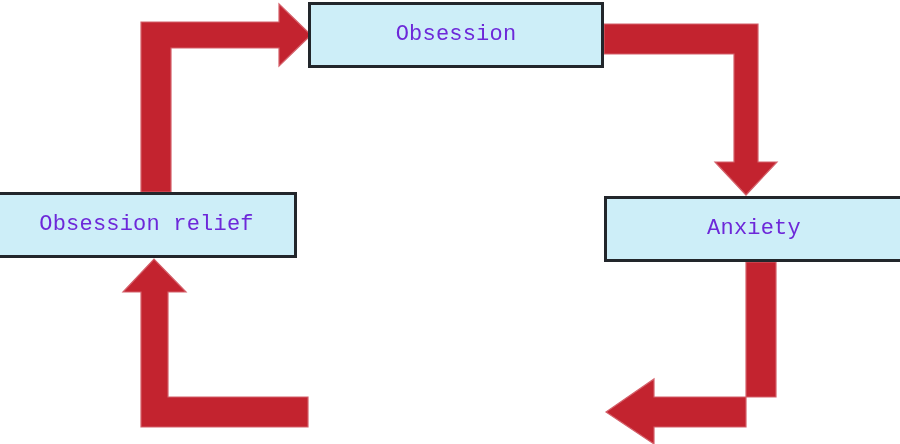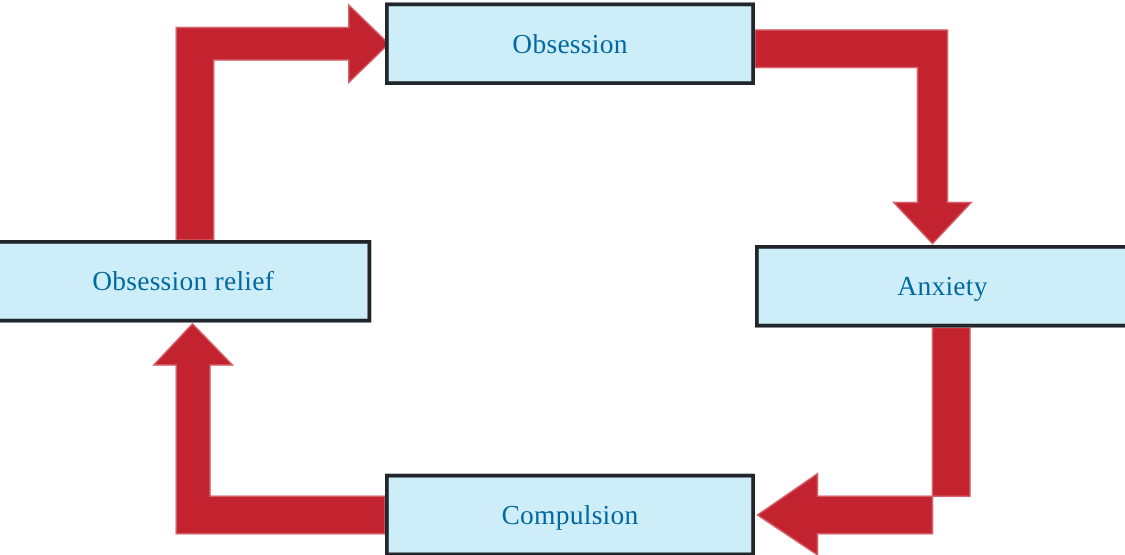--- a/index.html
+++ b/index.html
@@ -27,23 +27,23 @@
     position: absolute;
     box-sizing: border-box;
     background: #cdeef8;
     border: 3px solid #22262b;
     display: flex;
     align-items: center;
     justify-content: center;
     z-index: 3;
   }
   .node-label {
-    font-family: Liberation Serif, serif;
+    font-family: Liberation Mono, monospace;
     font-size: 22px;
-    color: #0369a1;
+    color: #6d28d9;
     letter-spacing: 0.2px;
     line-height: 1;
     white-space: nowrap;
   }
   
   #node-obsession   { left: 308px; top: 2px;   width: 296px; height: 66px; }
   #node-anxiety     { left: 604px; top: 196px; width: 300px; height: 66px; }
   #node-compulsion  { left: 308px; top: 379px; width: 296px; height: 66px; }
   #node-relief      { left: -4px;  top: 192px; width: 301px; height: 66px; }
 </style>
@@ -96,21 +96,18 @@
   </svg>
 
   <div class="node-box" id="node-obsession">
     <span class="node-label">Obsession</span>
   </div>
 
   <div class="node-box" id="node-anxiety">
     <span class="node-label">Anxiety</span>
   </div>
 
-  <div class="node-box" id="node-compulsion">
-    <span class="node-label">Compulsion</span>
-  </div>
 
   <div class="node-box" id="node-relief">
     <span class="node-label">Obsession relief</span>
   </div>
 
 </div>
 
 </body></html>

